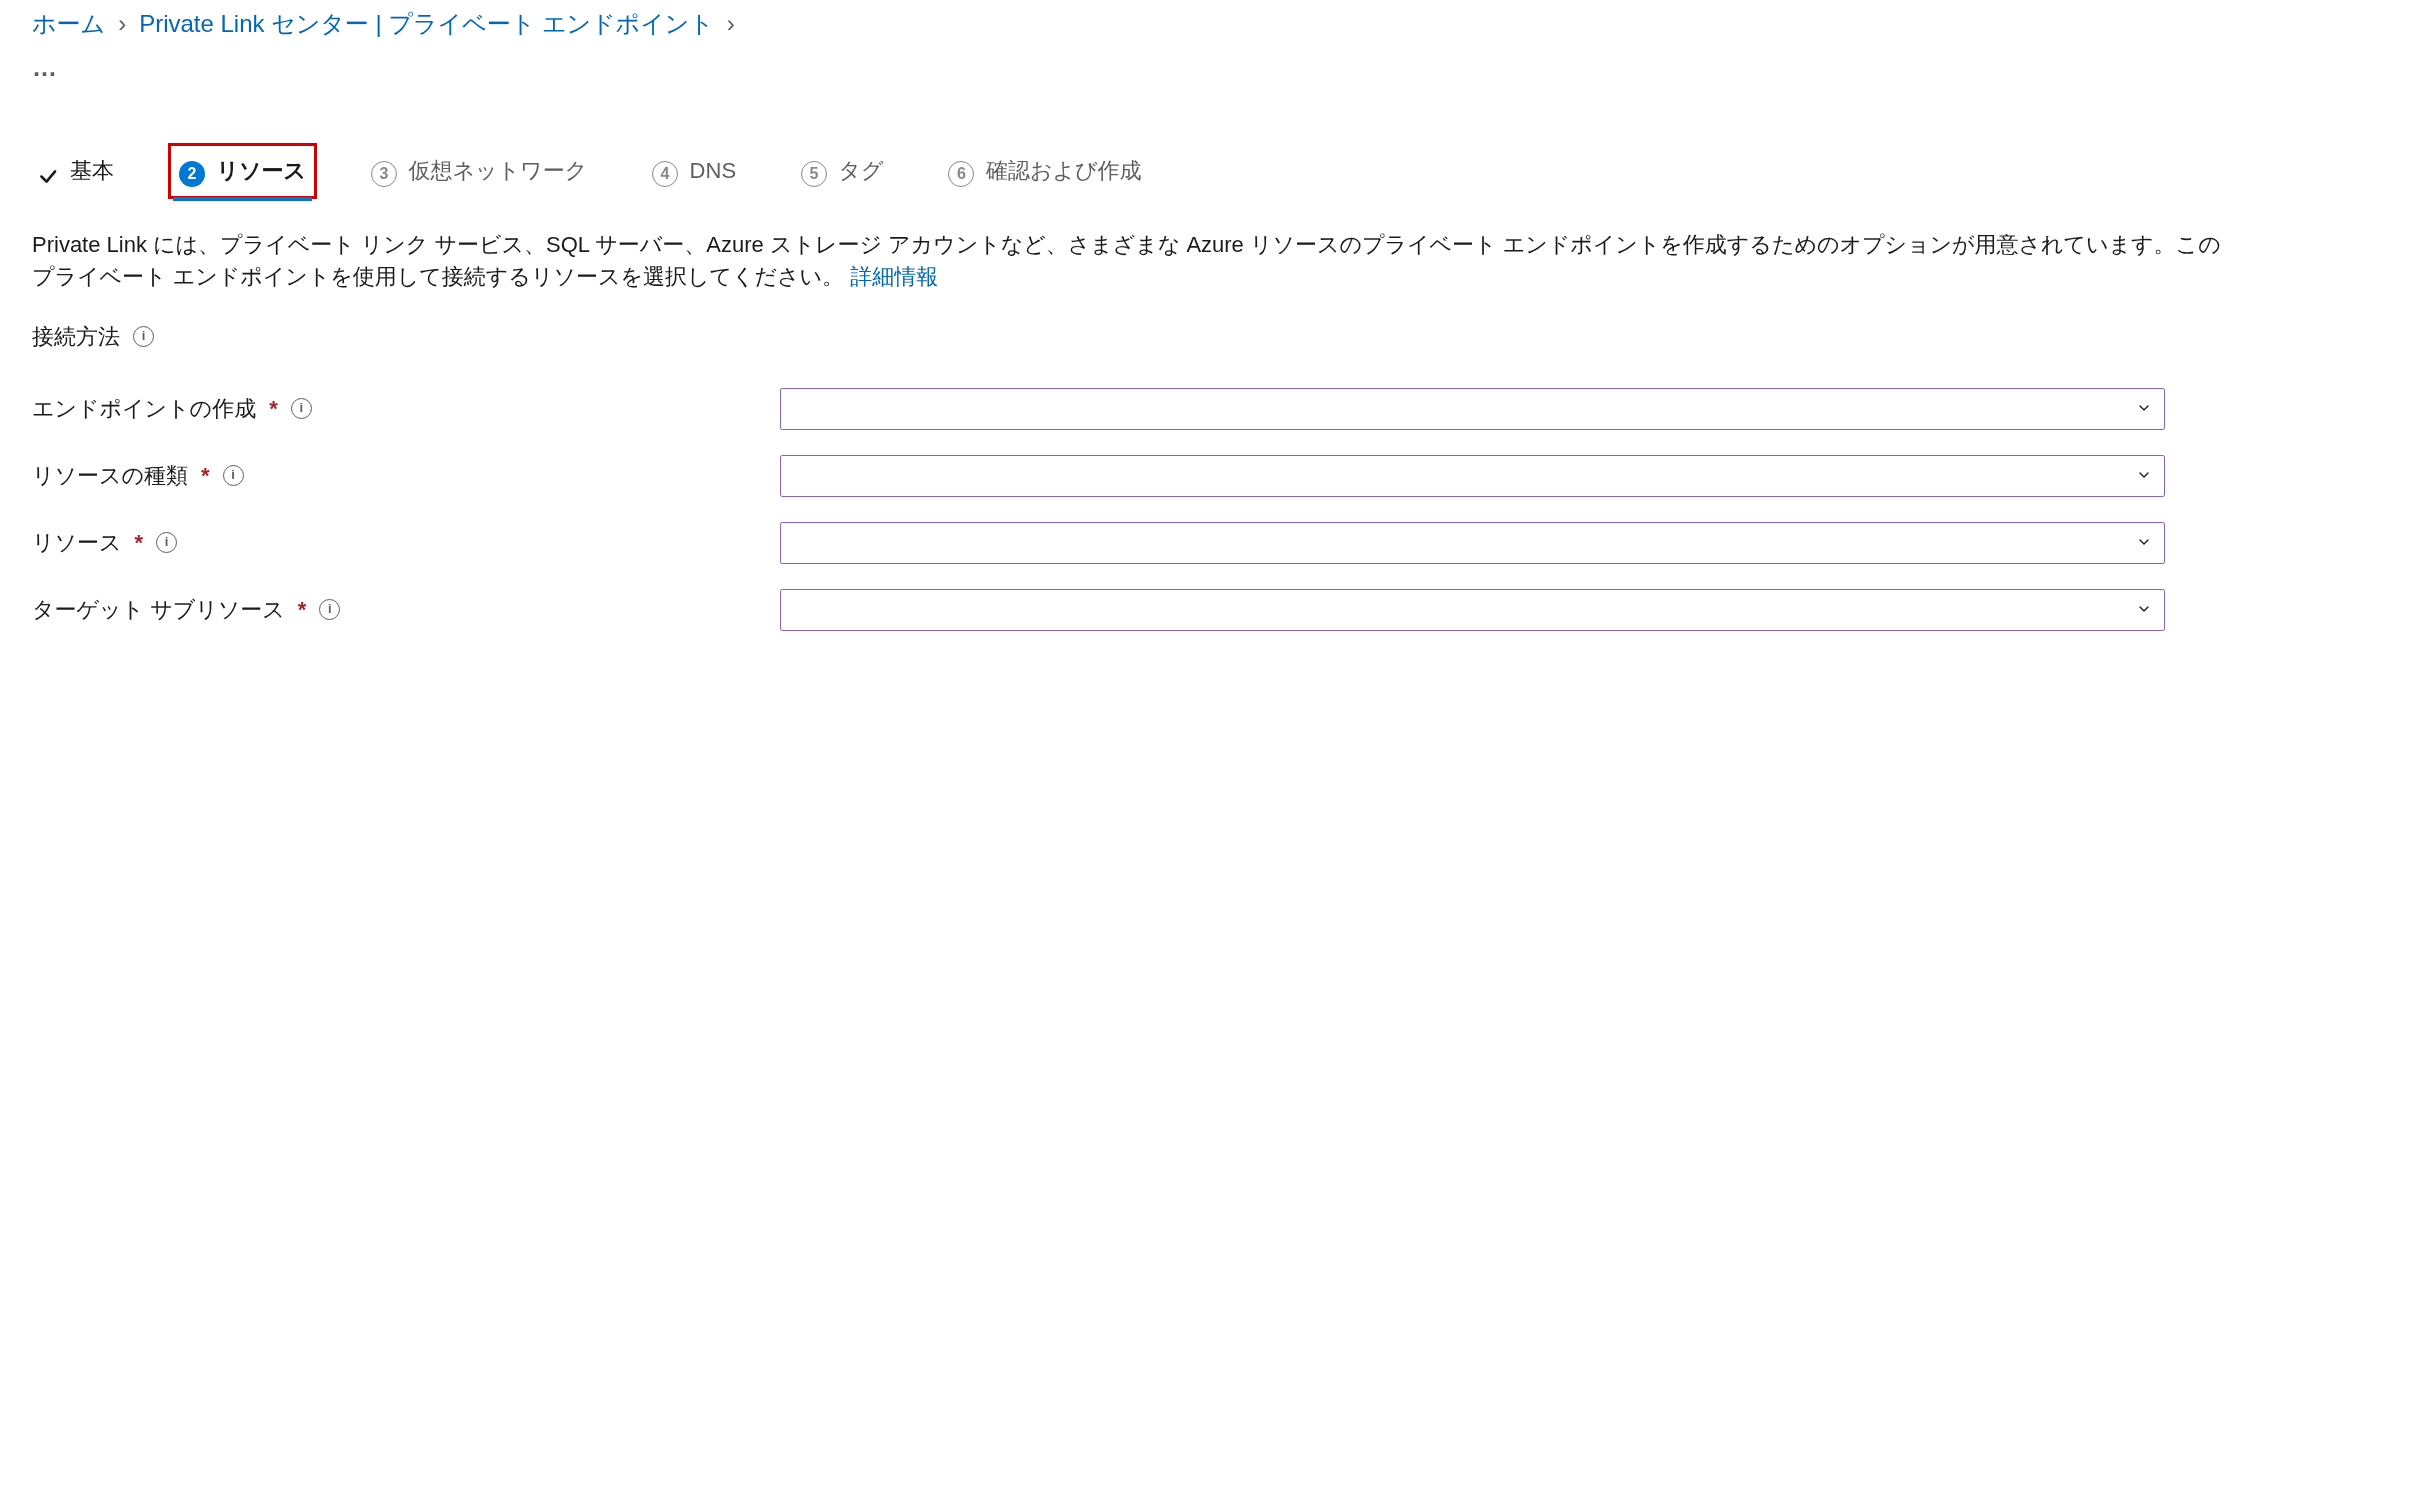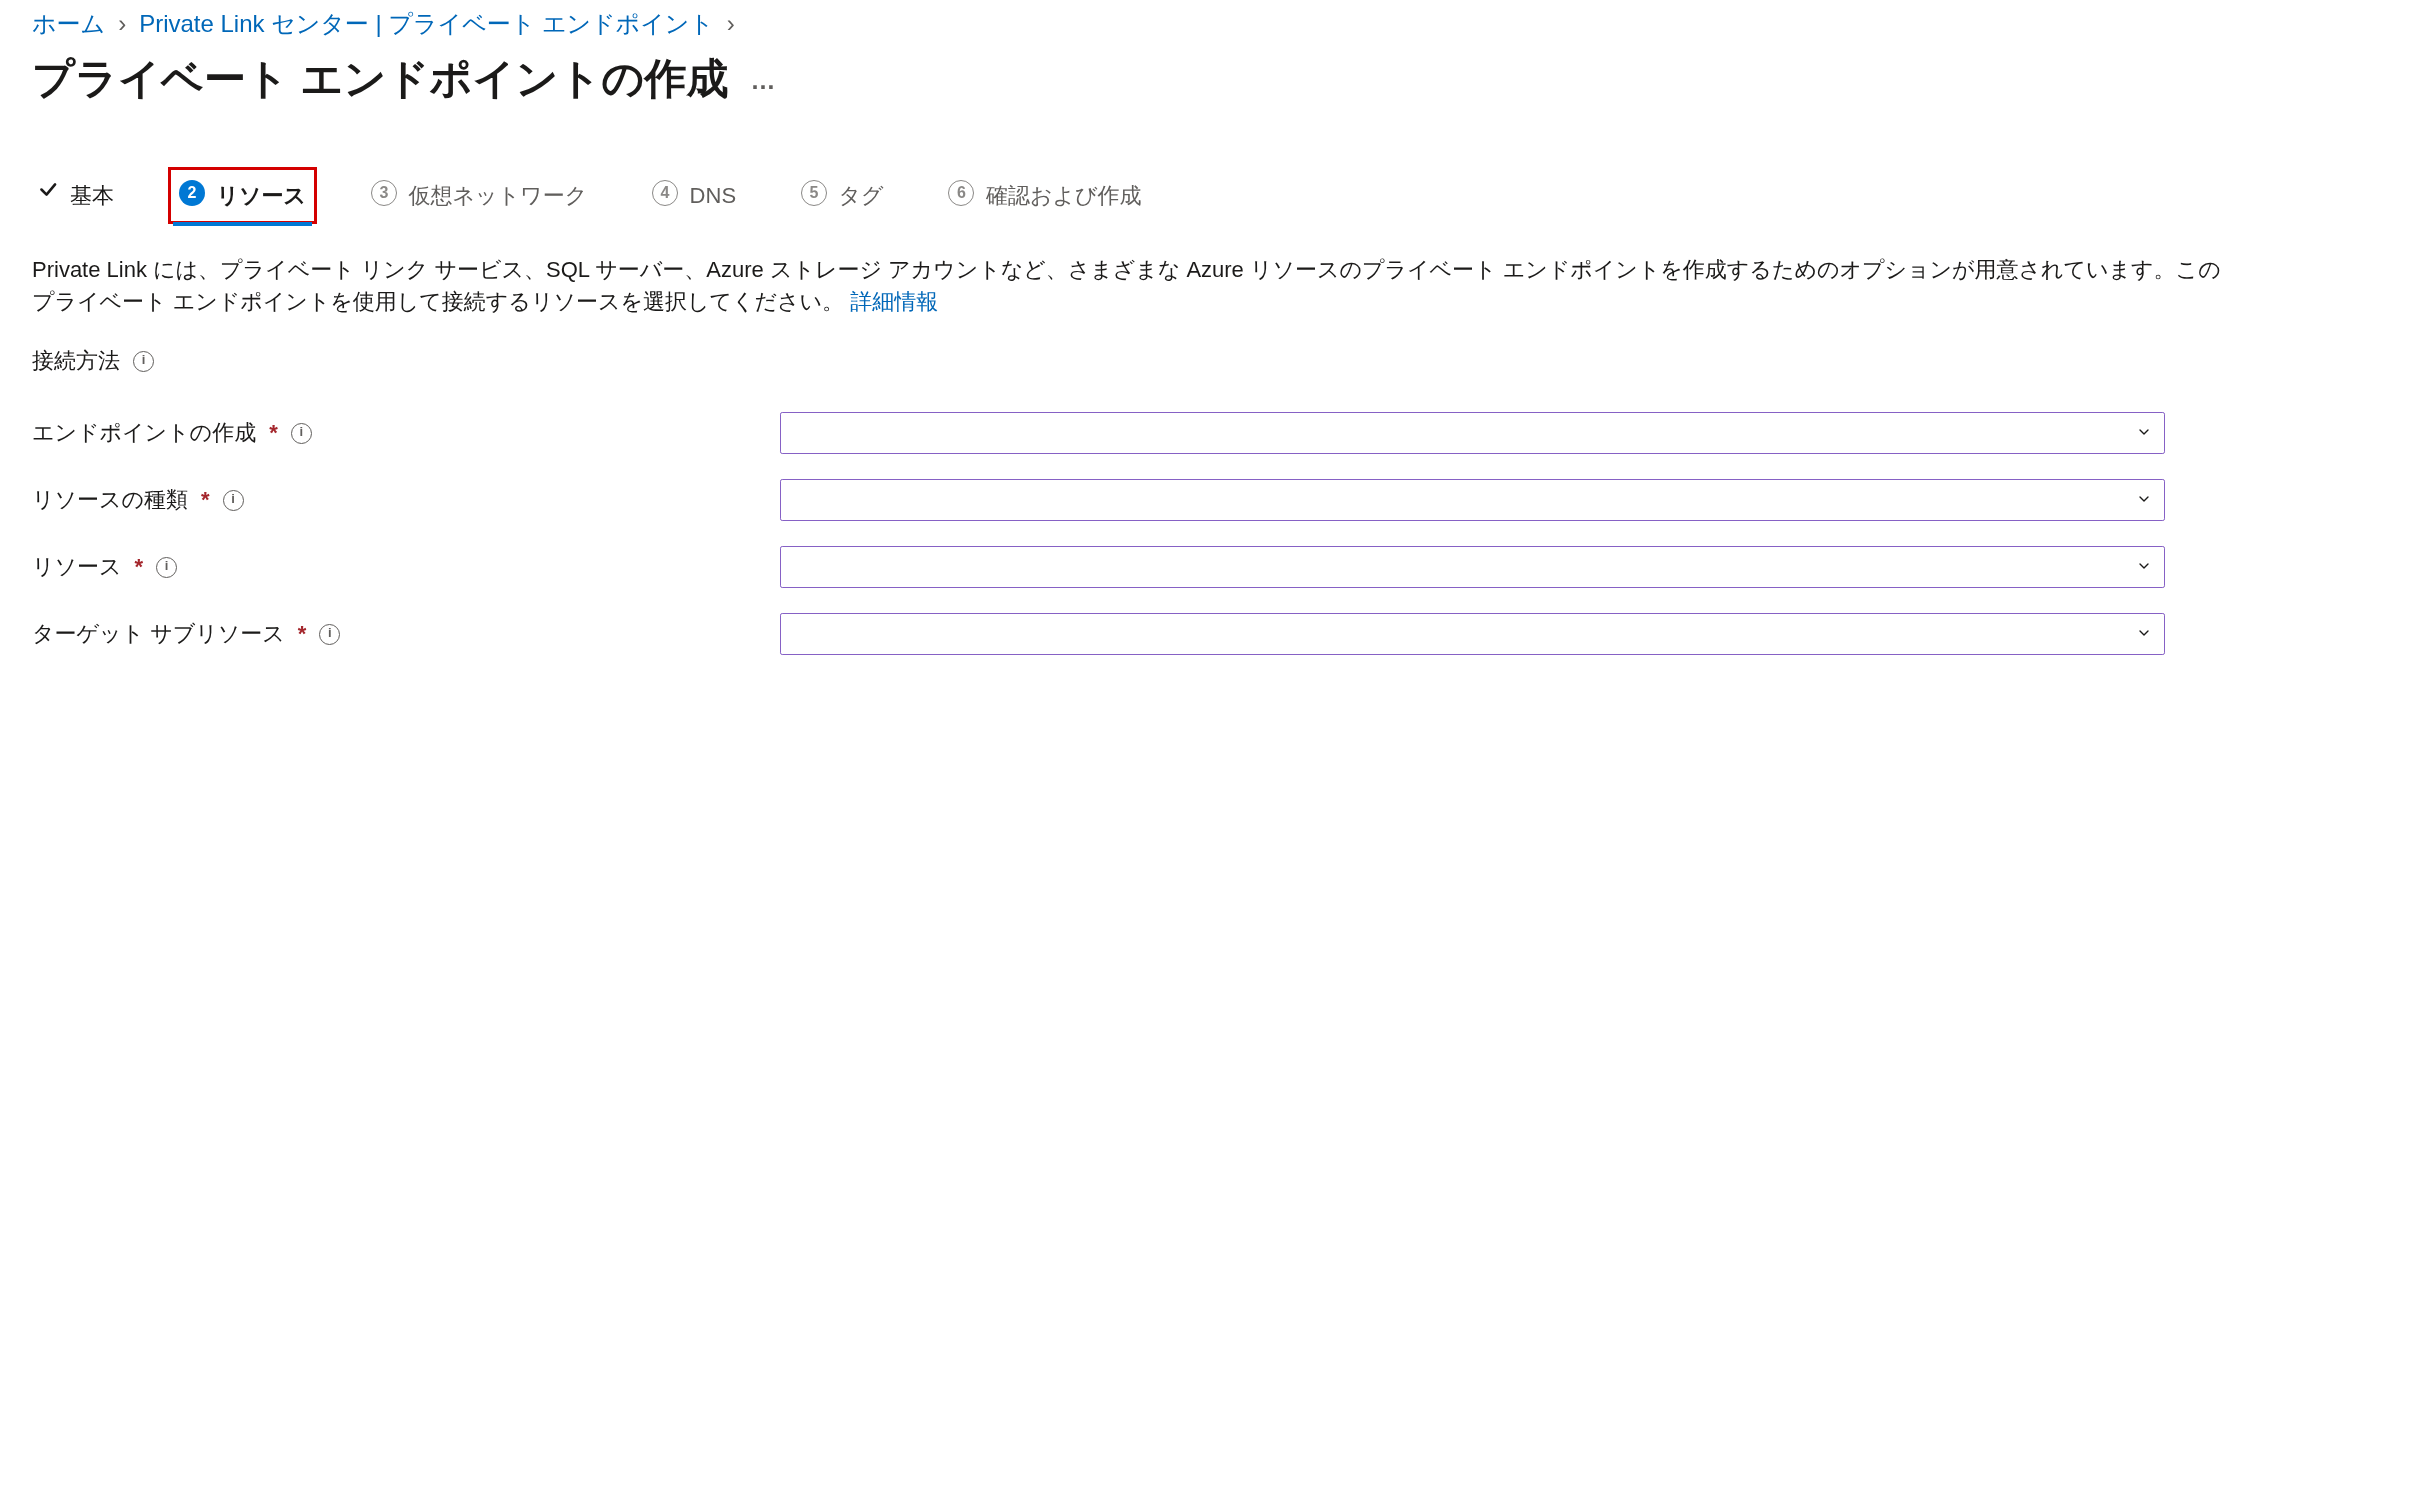--- a/index.html
+++ b/index.html
@@ -39,21 +39,21 @@
   .tabs{
     display:flex;
     align-items:center;
     gap:53px;
     margin-top:62px;
     margin-bottom:29px;
     font-size:22px;
     position:relative;
     padding-bottom:5.9px;
   }
-  .tab{display:flex;align-items:flex-start;gap:11.7px;position:relative;padding:7.3px 5.9px;}
+  .tab{display:flex;align-items:flex-end;gap:11.7px;position:relative;padding:7.3px 5.9px;}
   .tab-label{font-weight:400;}
   .tab.done .checkmark svg{stroke:#1b1a19;}
   .checkmark{width:20.5px;height:20.5px;display:flex;align-items:center;}
   .tab.active .tab-label{font-weight:600;}
   .active-underline{
     position:absolute;
     left:0;right:0;bottom:-7.3px;
     height:4.4px;background:var(--azure-blue);
   }
   .step-badge{
@@ -113,21 +113,20 @@
 <body>
 
 <nav class="breadcrumb">
   <a class="crumb" href="#">ホーム</a>
   <span class="sep">›</span>
   <a class="crumb" href="#">Private Link センター | プライベート エンドポイント</a>
   <span class="sep">›</span>
 </nav>
 
 <h1>
-  <span>プライベート エンドポイントの作成</span>
   <span class="more-dots">…</span>
 </h1>
 
 <div class="tabs">
 
   <div class="tab done">
     <span class="checkmark">
       <svg width="25" height="25" viewBox="0 0 24 24" fill="none" stroke-width="3" stroke-linecap="round" stroke-linejoin="round">
           <polyline points="4 12 10 18 20 6"></polyline>
         </svg>

